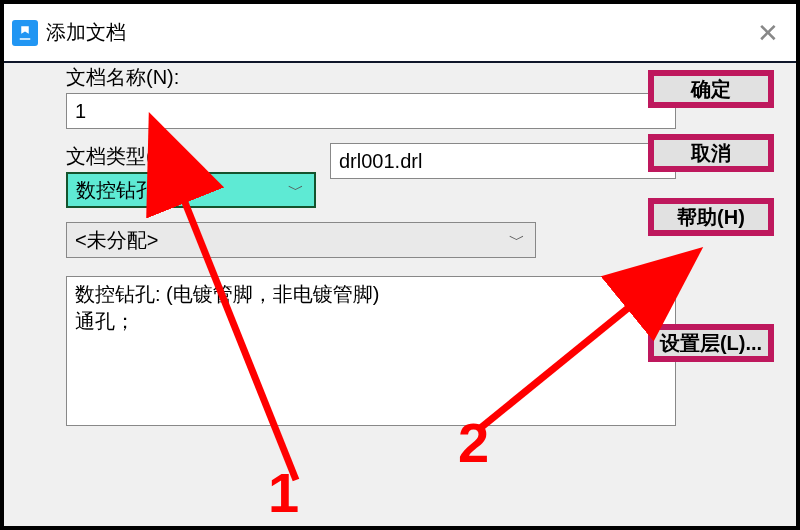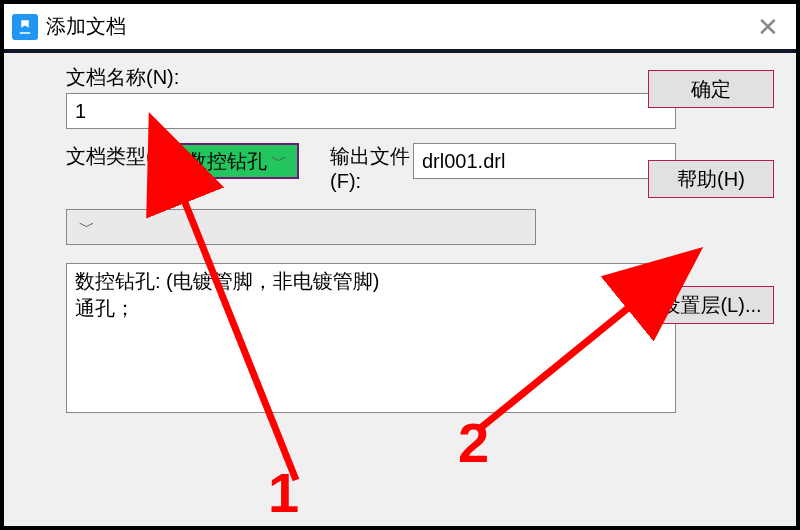--- a/index.html
+++ b/index.html
@@ -11,25 +11,25 @@
     background:#fff;
     overflow:hidden;
     position:relative;
   }
   .window {
     position:absolute; left:0; top:0; width:800px; height:530px;
     border:4px solid #000;
     background:#f0f0f0;
   }
   .titlebar {
-    height:49px;
+    height:59px;
     background:#fff;
     display:flex; align-items:center;
     padding:0 8px;
-    border-bottom:4px solid #0f172a;
+    border-bottom:2px solid #0f172a;
   }
   .app-icon {
     width:26px; height:26px;
     background:#2196f3;
     border-radius:3px;
     display:flex; align-items:center; justify-content:center;
     margin-right:8px;
   }
   .app-icon svg { width:18px; height:18px; }
   .titlebar .title { flex:1; color:#000; font-size:20px; }
@@ -39,32 +39,32 @@
     user-select:none;
   }
   .client {
     position:absolute; left:4px; right:4px; top:46px; bottom:4px;
   }
   .form-area {
     position:absolute; left:18px; top:14px; width:610px;margin-left:40px;
   }
   .label { color:#000; margin-bottom:2px; font-size:20px; }
   .row { display:flex; gap:14px; }
-  .col { display:flex; flex-direction:row; }
+  .col { display:flex; flex-direction:column; }
   .text-input {
     background:#fff;
     border:1px solid #888;
     height:36px;
     padding:2px 8px;
     font-size:20px;
     color:#000;
   }
   .combo {
-    background:#22c55e;
-    border:2px solid #701a75;
+    background:#5eead4;
+    border:2px solid #14532d;
     height:36px;
     display:flex; align-items:center;
     padding:0 6px 0 8px;
     font-size:20px;
     color:#000;
     position:relative;
   }
   .combo.gray { border:1px solid #888; background:#e9e9e9; }
   .combo .val { flex:1; overflow:hidden; white-space:nowrap; }
   .combo .chev { color:#555; font-size:16px; padding:0 4px; }
@@ -82,25 +82,26 @@
   }
   .buttons {
     position:absolute;
     right:18px; top:20px;
     width:126px;
     display:flex; flex-direction:column;
   }
   .btn {
     height:38px;
     background:#e1e1e1;
-    border:1px solid #be185d;
+    border:6px solid #be185d;
     color:#000;
     font-size:20px;
     display:flex; align-items:center; justify-content:center;
     user-select:none;
+    font-weight:bold;
   }
   .gap-sm { height:26px; }
   .gap-md { height:26px; }
   .gap-lg { height:36px; }
   .gap-xl { height:52px; }
 
   
   .annot {
     position:absolute; left:0; top:0; width:100%; height:100%;
     pointer-events:none;
@@ -140,41 +141,42 @@
 
       <div class="row">
         <div class="col" style="width:250px;">
           <div class="label">文档类型(T):</div>
           <div class="combo">
             <span class="val">数控钻孔</span>
             <span class="chev">﹀</span>
           </div>
         </div>
         <div class="col" style="flex:1;">
-          <div class="label">输出文件(F):</div>
           <input class="text-input" style="width: 100%;" value="drl001.drl">
         </div>
       </div>
 
       <div style="height:14px"></div>
 
       <div class="combo gray" style="width:470px;">
+        <span class="val">&lt;未分配&gt;</span>
         <span class="chev">﹀</span>
       </div>
 
       <div style="height:18px"></div>
 
       <div class="multiline">数控钻孔: (电镀管脚，非电镀管脚)
 通孔；</div>
 
     </div>
 
     <div class="buttons">
       <div class="btn">确定</div>
       <div class="gap-sm"></div>
+      <div class="btn">取消</div>
       <div class="gap-md"></div>
       <div class="btn">帮助(H)</div>
       <div class="gap-lg"></div>
       <div class="gap-xl"></div>
       <div class="btn">设置层(L)...</div>
     </div>
 
     <svg class="annot" width="800" height="484">
       <defs>
         <marker id="ah" markerWidth="14" markerHeight="14" refX="2" refY="6" orient="auto">

